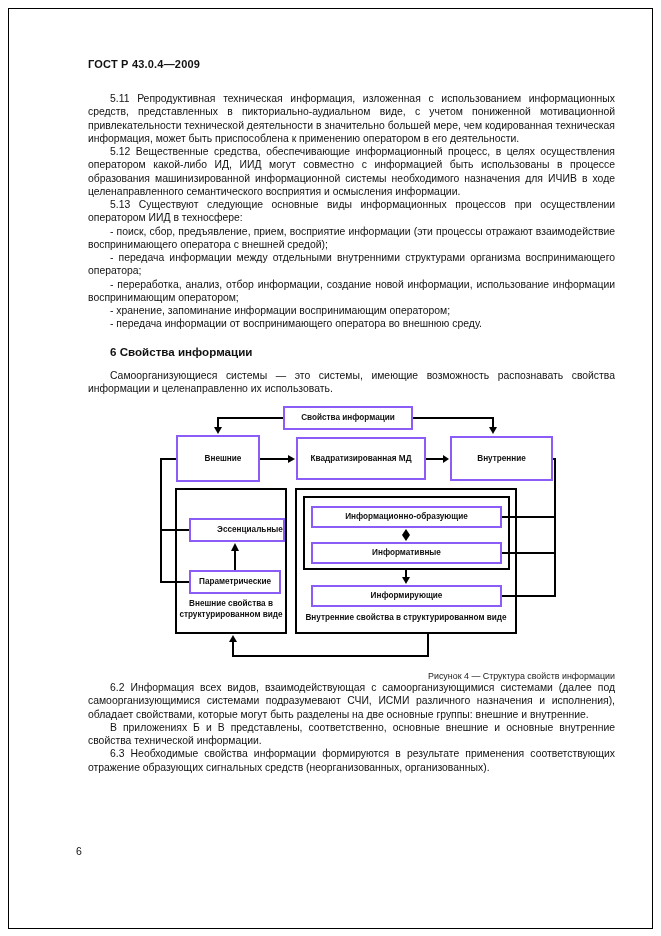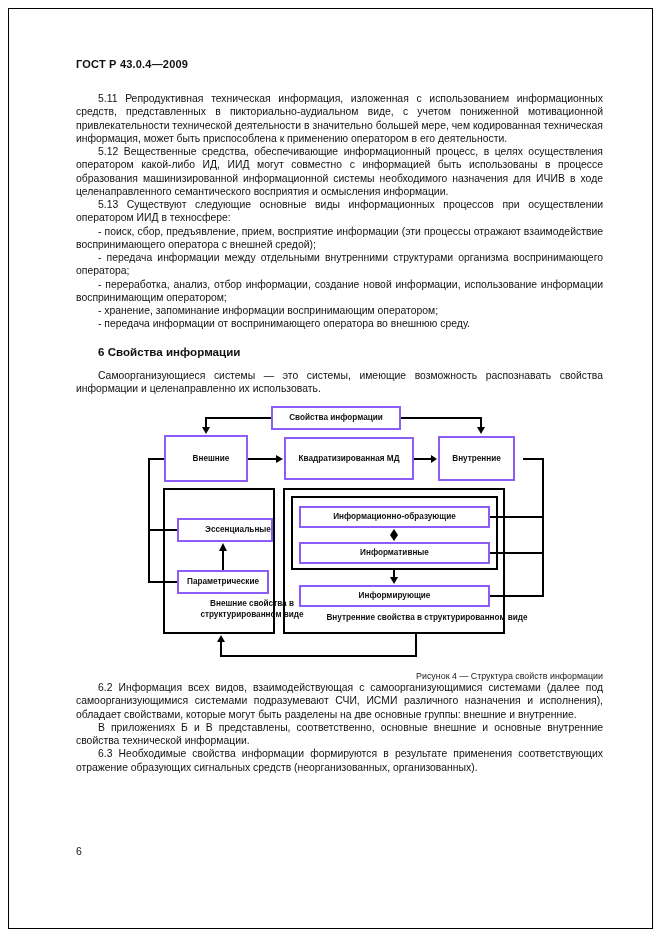--- a/index.html
+++ b/index.html
@@ -1,29 +1,29 @@
 <!DOCTYPE html>
 <html><head>
 <meta charset="utf-8">
 <style>
   html,body{margin:0;padding:0;background:#ffffff;}
   .page{position:relative;width:661px;height:936px;background:#fff;overflow:hidden;
         font-family:"Liberation Sans","DejaVu Sans",sans-serif;color:#111;}
   .frame{position:absolute;left:8px;top:8px;width:643px;height:919px;border:1px solid #000;}
-  .content{position:absolute;left:76px;top:58px;width:527px;}
+  .content{position:absolute;left:88px;top:58px;width:527px;}
   .gost-header{font-weight:bold;font-size:11px;letter-spacing:.2px;margin:0 0 22px 0;}
   p.body{font-size:10.4px;line-height:13.25px;text-align:justify;text-indent:22px;margin:0;}
   h2.section{font-size:11.6px;font-weight:bold;margin:14px 0 11px 22px;}
   .fig{position:relative;height:258px;margin-top:9px;}
   .fig .box{position:absolute;border:2px solid #8b5cf6;background:#fff;display:flex;align-items:center;
             justify-content:center;text-align:center;font-weight:bold;font-size:8.2px;line-height:9.6px;
             z-index:3;padding:1px 2px;box-sizing:border-box;}
   .fig .group{position:absolute;border:2px solid #000;background:transparent;z-index:1;box-sizing:border-box;}
   .fig svg{position:absolute;left:0;top:0;z-index:2;}
-  .fig .cap{position:absolute;font-weight:bold;font-size:8.2px;line-height:10.5px;text-align:center;z-index:3;margin-left:33px;}
+  .fig .cap{position:absolute;font-weight:bold;font-size:8.2px;line-height:10.5px;text-align:center;z-index:3;}
   .fig-caption{text-align:right;font-size:8.9px;margin:9px 0 0 0;color:#222;}
   .spacer-62{margin-top:22px;}
   .page-num{position:absolute;left:76px;top:845px;font-size:10.5px;}
 </style>
 </head>
 <body>
 
 <div class="page">
   <div class="frame"></div>
 
@@ -74,21 +74,21 @@
           <polygon points="314,131 322,131 318,125"></polygon>
           <polygon points="314,131 322,131 318,137"></polygon>
           <polygon points="314,173 322,173 318,180"></polygon>
           <polygon points="141,238 149,238 145,231"></polygon>
         </g>
       </svg>
 
       <div class="box" style="left:195px;top:2px;width:130px;height:24px;">Свойства информации</div>
       <div class="box" style="left:88px;top:31px;width:84px;height:47px;padding-left:12px;">Внешние</div>
       <div class="box" style="left:208px;top:33px;width:130px;height:43px;">Квадратизированная МД</div>
-      <div class="box" style="left:362px;top:32px;width:77px;height:45px;">Внутренние</div>
+      <div class="box" style="left:362px;top:32px;width:103px;height:45px;">Внутренние</div>
       <div class="box" style="left:101px;top:114px;width:96px;height:24px;padding-left:28px;">Эссенциальные</div>
       <div class="box" style="left:101px;top:166px;width:92px;height:24px;">Параметрические</div>
       <div class="box" style="left:223px;top:102px;width:191px;height:22px;">Информационно-образующие</div>
       <div class="box" style="left:223px;top:138px;width:191px;height:22px;">Информативные</div>
       <div class="box" style="left:223px;top:181px;width:191px;height:22px;">Информирующие</div>
 
       <div class="cap" style="left:87px;top:195px;width:112px;">Внешние свойства в структурированном виде</div>
       <div class="cap" style="left:209px;top:209px;width:218px;">Внутренние свойства в структурированном виде</div>
     </div>
 

